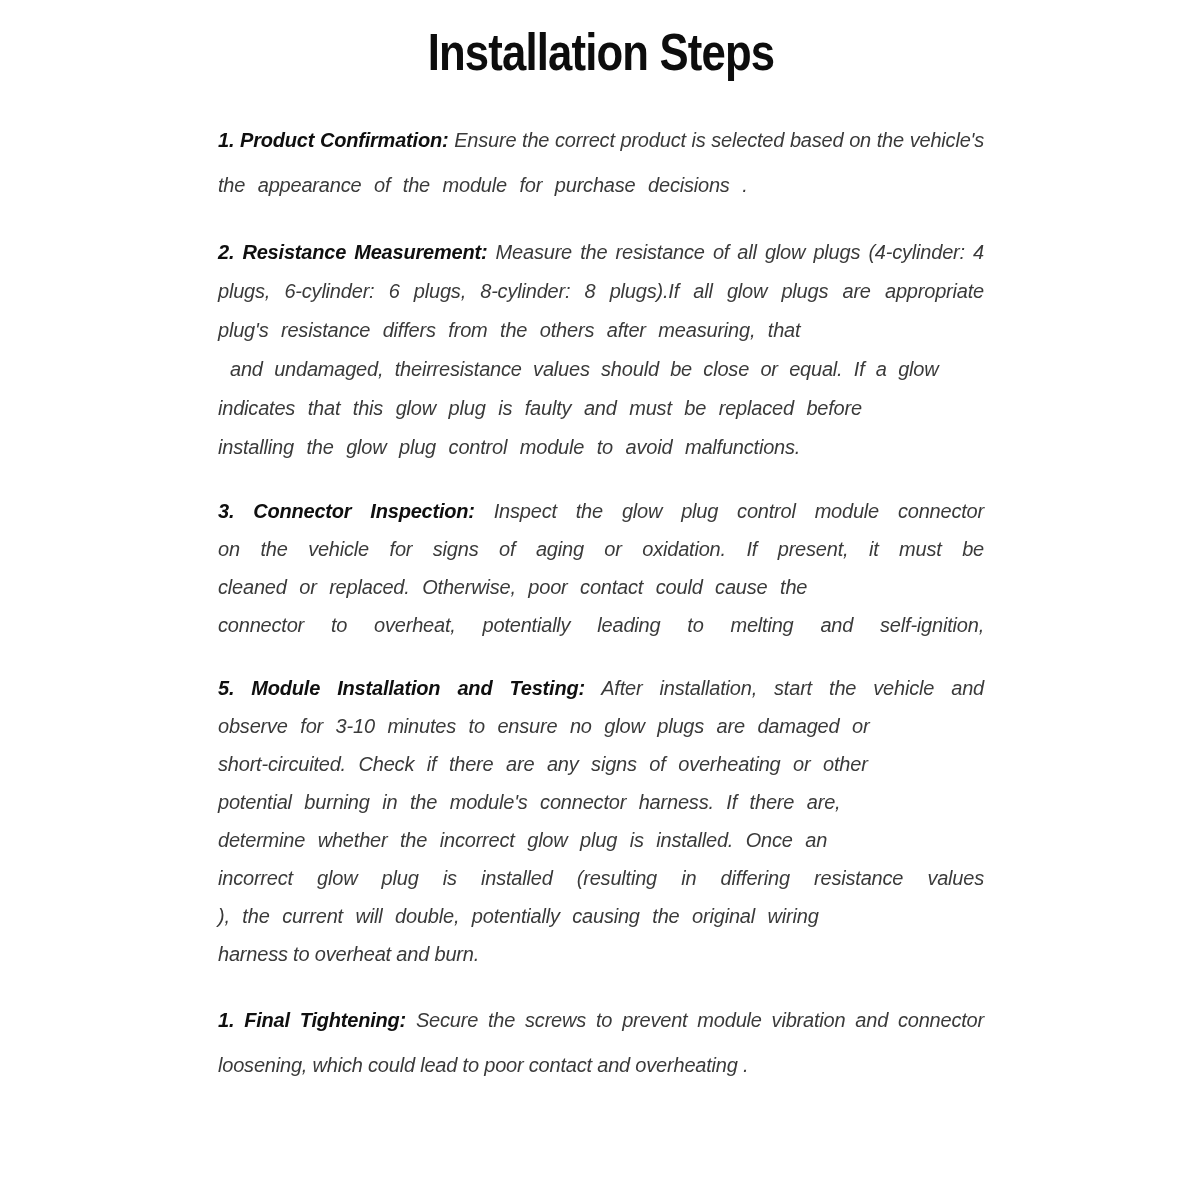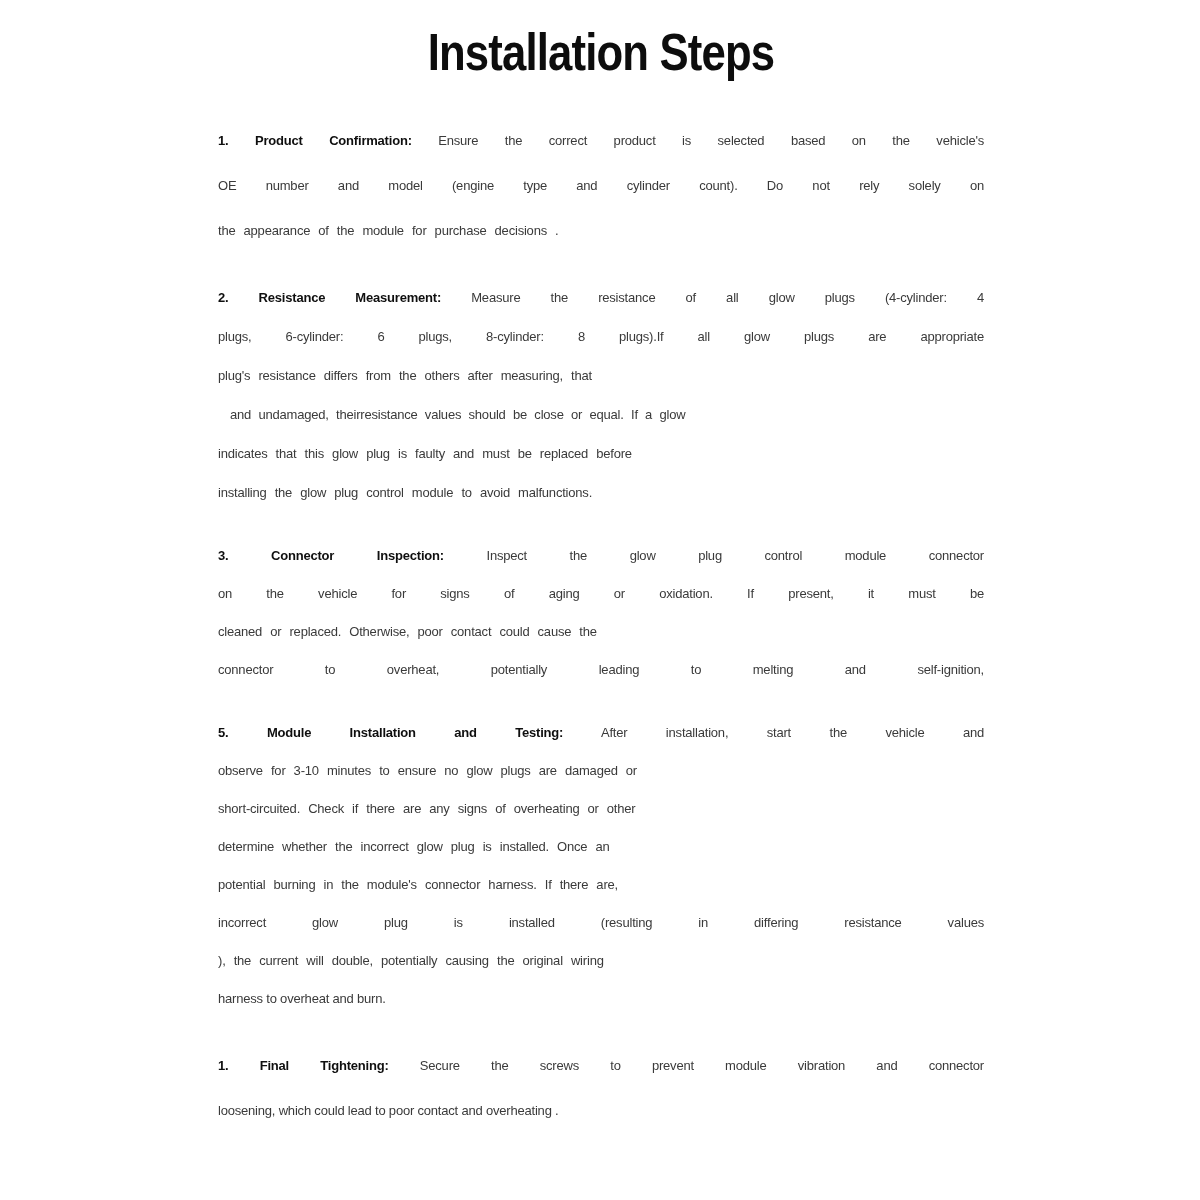--- a/index.html
+++ b/index.html
@@ -28,23 +28,24 @@
     font-size: 52px;
     font-weight: 700;
     color: #0d0d0d;
     letter-spacing: -1px;
     transform: scaleX(0.84);
     transform-origin: 50% 50%;
     white-space: nowrap;
   }
   .step {
     color: #3a3a3a;
-    font-size: 13px;
+    font-size: 20px;
     letter-spacing: -0.2px;
     margin: 0 0 25px 0;
+    font-style: italic;
   }
   .step strong {
     color: #0f0f0f;
     font-weight: 700;
   }
   .step-1 .line, .step-5 .line { line-height: 45px; }
   .step-2 .line { line-height: 39px; }
   .step-3 .line { line-height: 38px; }
   .step-4 .line { line-height: 38px; }
   .line { min-height: 1em; }
@@ -59,43 +60,42 @@
 </style>
 </head>
 <body>
 
 <div class="page">
   <div class="content">
     <h1 class="title">Installation Steps</h1>
     <div>
         <div class="step step-1">
           <div class="line j"><strong>1. Product Confirmation:</strong> Ensure the correct product is selected based on the vehicle's</div>
-          <div class="line j">OE number and model (engine type and cylinder count). Do not rely solely on</div>
           <div class="line w">the appearance of the module for purchase decisions .</div>
         </div>
         <div class="step step-2">
           <div class="line j"><strong>2. Resistance Measurement:</strong> Measure the resistance of all glow plugs (4-cylinder: 4</div>
           <div class="line j">plugs, 6-cylinder: 6 plugs, 8-cylinder: 8 plugs).If all glow plugs are appropriate</div>
           <div class="line w">plug's resistance differs from the others after measuring, that</div>
           <div class="line wi">and undamaged, theirresistance values should be close or equal. If a glow</div>
           <div class="line w">indicates that this glow plug is faulty and must be replaced before</div>
           <div class="line w">installing the glow plug control module to avoid malfunctions.</div>
         </div>
         <div class="step step-3">
           <div class="line j"><strong>3. Connector Inspection:</strong> Inspect the glow plug control module connector</div>
           <div class="line j">on the vehicle for signs of aging or oxidation. If present, it must be</div>
           <div class="line w">cleaned or replaced. Otherwise, poor contact could cause the</div>
           <div class="line j">connector to overheat, potentially leading to melting and self-ignition,</div>
         </div>
         <div class="step step-4">
           <div class="line j"><strong>5. Module Installation and Testing:</strong> After installation, start the vehicle and</div>
           <div class="line w">observe for 3-10 minutes to ensure no glow plugs are damaged or</div>
           <div class="line w">short-circuited. Check if there are any signs of overheating or other</div>
+          <div class="line w">potential burning in the module's connector harness. If there are,</div>
           <div class="line w">determine whether the incorrect glow plug is installed. Once an</div>
-          <div class="line w">potential burning in the module's connector harness. If there are,</div>
           <div class="line j">incorrect glow plug is installed (resulting in differing resistance values</div>
           <div class="line w">), the current will double, potentially causing the original wiring</div>
           <div class="line p">harness to overheat and burn.</div>
         </div>
         <div class="step step-5">
           <div class="line j"><strong>1. Final Tightening:</strong> Secure the screws to prevent module vibration and connector</div>
           <div class="line p">loosening, which could lead to poor contact and overheating .</div>
         </div>
       </div>
   </div>

